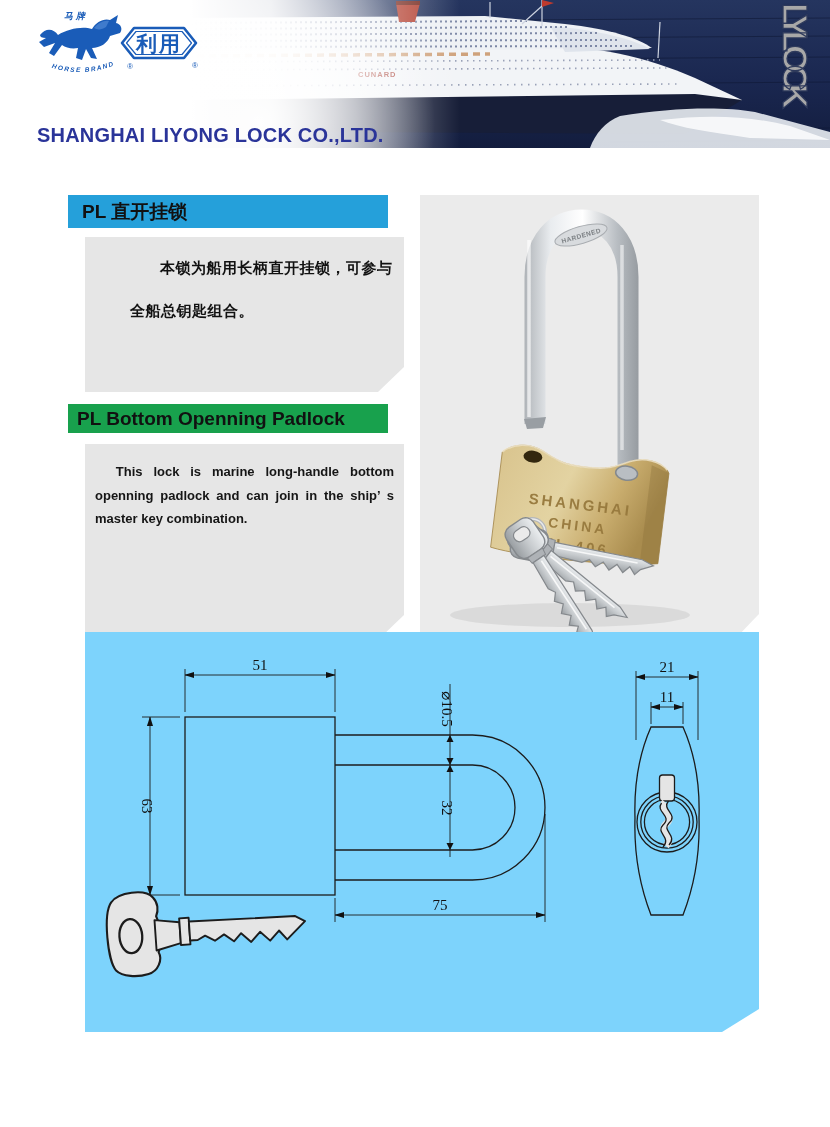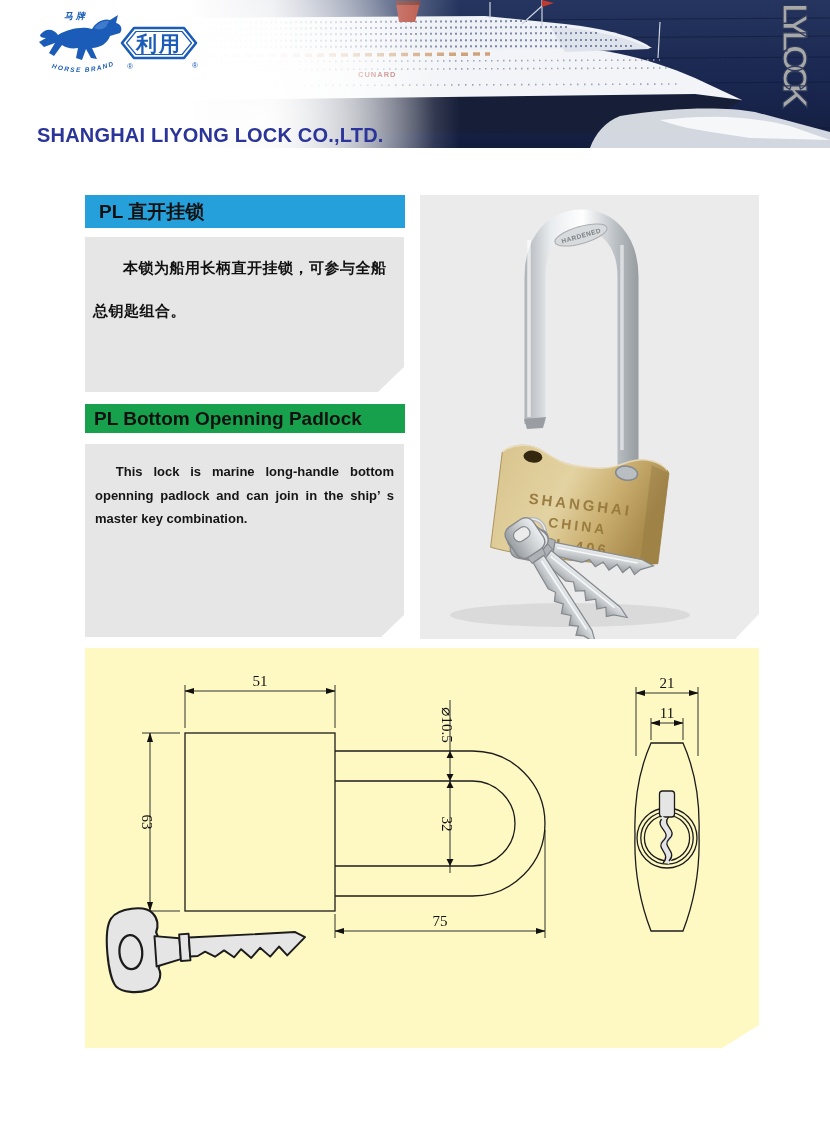--- a/index.html
+++ b/index.html
@@ -15,39 +15,39 @@
     writing-mode:vertical-rl;letter-spacing:-7px;
     font-family:"Liberation Sans",sans-serif;font-weight:800;font-size:35px;
     color:#a8a8a8;-webkit-text-stroke:1.3px #2e3a5c;text-shadow:0 0 2px rgba(20,30,60,.3);}
   .horse-logo{position:absolute;left:34px;top:9px;width:104px;height:66px;font-style:italic;}
   .liyong-logo{position:absolute;left:120px;top:24px;width:82px;height:46px;}
   .company-cn{position:absolute;left:37px;top:74px;margin:0;font-size:31px;font-weight:800;
     color:#2a3499;letter-spacing:1px;white-space:nowrap;}
   .company-en{position:absolute;left:37px;top:124px;margin:0;font-size:20px;font-weight:800;
     color:#2a3499;letter-spacing:0.2px;white-space:nowrap;}
   
-  .bar{position:absolute;left:85px;width:320px;color:#111;font-weight:700;
+  .bar{position:absolute;left:68px;width:320px;color:#111;font-weight:700;
        padding-left:14px;box-sizing:border-box;white-space:nowrap;}
   .bar-blue{top:195px;height:33px;line-height:33px;font-size:19px;background:#25a0da;}
   .bar-green{top:404px;height:29px;line-height:29px;font-size:19px;background:#18a14d;}
   
   .panel{position:absolute;left:85px;width:319px;background:#e6e6e6;box-sizing:border-box;}
   .panel-1{top:237px;height:155px;
-    clip-path:polygon(0 0,100% 0,100% calc(100% - 25px),calc(100% - 26px) 100%,0 100%);}
+    clip-path:polygon(0 0,100% 0,100% calc(100% - 25px),calc(100% - 26px) 100%,0 100%);padding-left:37px;}
   .panel-2{top:444px;height:193px;
     clip-path:polygon(0 0,100% 0,100% calc(100% - 22px),calc(100% - 23px) 100%,0 100%);}
   .panel-1 p{margin:10px 8px 0;font-size:15px;font-weight:700;color:#111;
     line-height:2.85;text-indent:2em;letter-spacing:.5px;}
   .panel-2 p{margin:16px 10px 0;font-size:13px;font-weight:700;color:#151515;
     line-height:1.82;text-indent:1.6em;text-align:justify;text-align-last:left;}
   
   .photo-panel{position:absolute;left:420px;top:195px;width:339px;height:444px;background:#ebebeb;
     clip-path:polygon(0 0,100% 0,100% calc(100% - 25px),calc(100% - 24px) 100%,0 100%);}
   
-  .diagram-panel{position:absolute;left:85px;top:648px;width:674px;height:400px;background:#fef9c3;
+  .diagram-panel{position:absolute;left:85px;top:632px;width:674px;height:400px;background:#7dd3fc;
     clip-path:polygon(0 0,100% 0,100% calc(100% - 23px),calc(100% - 37px) 100%,0 100%);}
   svg{display:block;}
   .dimtxt{font-family:"Liberation Serif",serif;font-size:15px;fill:#111;}
 </style>
 </head>
 <body>
 
 <div class="page">
 
   <div class="header">

